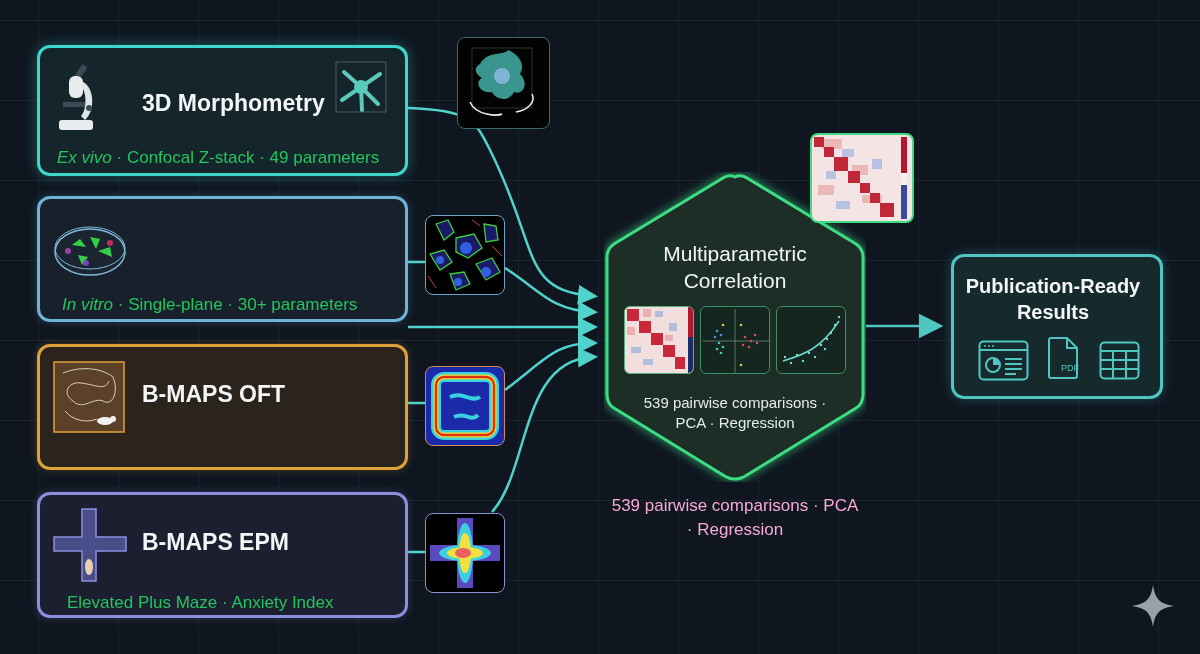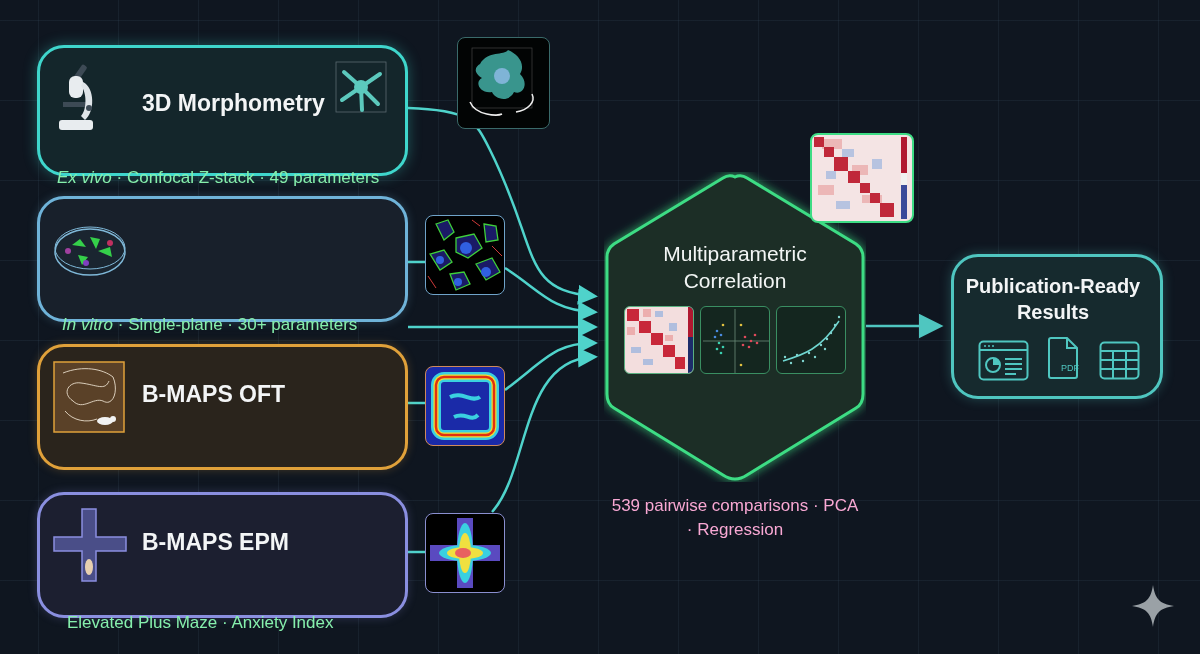--- a/index.html
+++ b/index.html
@@ -1,23 +1,23 @@
 <!DOCTYPE html>
 <html><head>
 <meta charset="utf-8">
 <style>
   html,body{margin:0;padding:0;}
   body{width:1200px;height:654px;overflow:hidden;background:#0f1620;font-family:"Liberation Sans",sans-serif;color:#eef2f4;position:relative;}
   .grid{position:absolute;inset:0;background-image:
       linear-gradient(rgba(90,120,140,0.12) 1px,transparent 1px),
       linear-gradient(90deg,rgba(90,120,140,0.12) 1px,transparent 1px);
       background-size:80px 80px;background-position:38px 20px;}
-  .card{position:absolute;border-radius:27px;box-sizing:border-box;}
+  .card{position:absolute;border-radius:13px;box-sizing:border-box;}
   .card .title{position:absolute;font-weight:bold;font-size:23px;color:#f3f5f6;}
-  .card .sub{position:absolute;font-size:17px;color:#86efac;white-space:nowrap;margin-top:20px;}
+  .card .sub{position:absolute;font-size:17px;color:#22c55e;white-space:nowrap;}
   .card .sub i{font-style:italic;}
   #c1{left:37px;top:45px;width:371px;height:131px;border:3px solid #3fd6cc;background:#14262b;box-shadow:0 0 14px rgba(63,214,204,0.35);}
   #c2{left:37px;top:196px;width:371px;height:126px;border:3px solid #6fb3d9;background:#18202b;box-shadow:0 0 10px rgba(111,179,217,0.25);}
   #c3{left:37px;top:344px;width:371px;height:126px;border:3px solid #e0a13a;background:#2a241c;box-shadow:0 0 10px rgba(224,161,58,0.25);}
   #c4{left:37px;top:492px;width:371px;height:126px;border:3px solid #8a8fe0;background:#1c1f30;box-shadow:0 0 10px rgba(138,143,224,0.25);}
   .thumb{position:absolute;border-radius:8px;overflow:hidden;box-sizing:border-box;}
   #hexwrap{position:absolute;left:604px;top:172px;width:262px;height:310px;}
   #out{left:951px;top:254px;width:212px;height:145px;border:3px solid #4fc6c0;background:#162a2e;box-shadow:0 0 12px rgba(79,198,192,0.3);}
   #out .title{left:0;right:8px;top:16px;text-align:center;font-size:20px;line-height:26px;}
   .caption{position:absolute;left:590px;top:494px;width:290px;text-align:center;font-size:17px;line-height:24px;color:#f9a8d4;}
@@ -228,20 +228,21 @@
           <circle cx="38" cy="50" r="1.2"></circle>
           <circle cx="44" cy="38" r="1.2"></circle>
           <circle cx="50" cy="32" r="1.2"></circle>
           <circle cx="54" cy="26" r="1.2"></circle>
           <circle cx="58" cy="18" r="1.2"></circle>
           <circle cx="62" cy="10" r="1.2"></circle>
           <circle cx="48" cy="42" r="1.2"></circle>
         </g>
     </svg>
   </div>
+  <div class="hexcap" style="top:221px"><span>539 pairwise comparisons ·</span><br><span>PCA · Regression</span></div>
 </div>
 
 <div class="thumb" style="left:810px;top:133px;width:104px;height:90px;border:2px solid #3ddc84;background:#f4e4e4;">
   <svg width="100" height="86">
     <g fill="#e8a4a4" opacity="0.7">
         <rect x="10" y="4" width="20" height="10"></rect>
         <rect x="40" y="30" width="16" height="10"></rect>
         <rect x="6" y="50" width="16" height="10"></rect>
         <rect x="50" y="60" width="20" height="8"></rect>
       </g>

